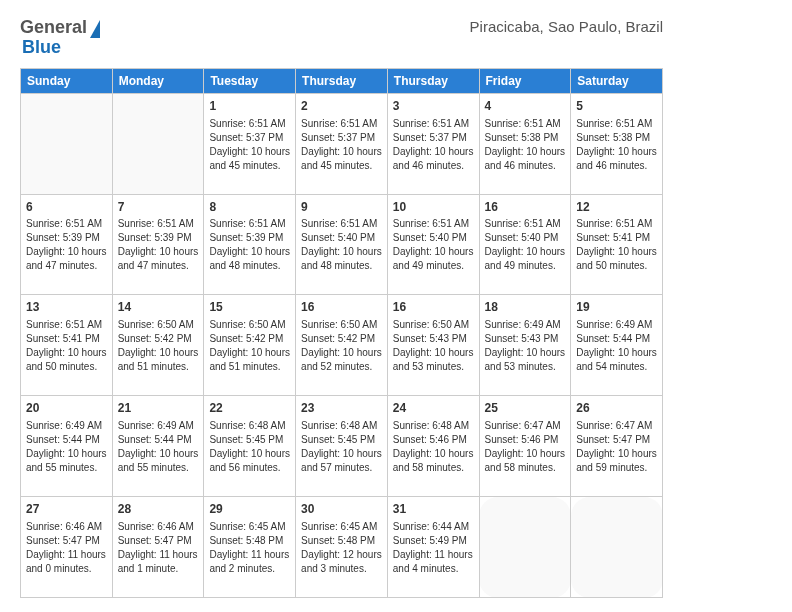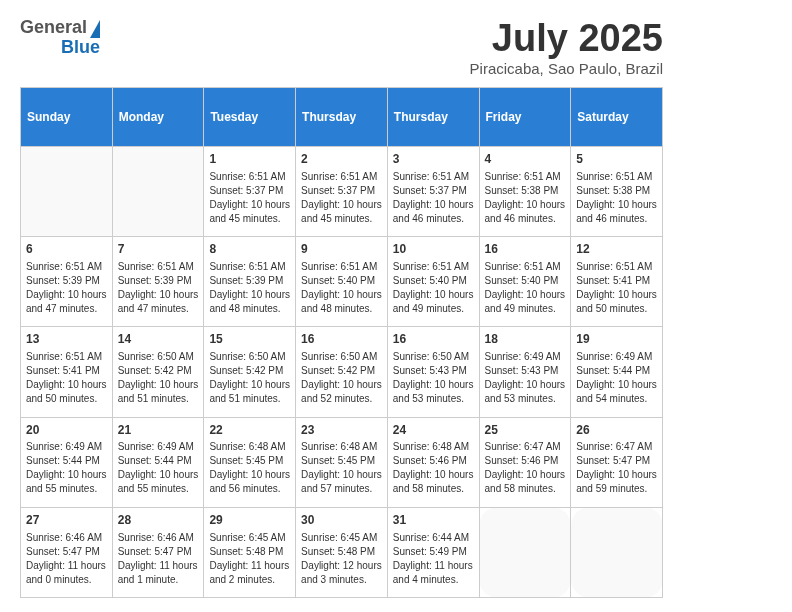--- a/index.html
+++ b/index.html
@@ -22,21 +22,21 @@
       justify-content: space-between;
       align-items: flex-start;
       margin-bottom: 10px;
     }
     .logo {
       display: flex;
       align-items: center;
       gap: 0px;
     }
     .logo-general { color: #555; }
-    .logo-blue { color: #1a6eb5; text-align: right; }
+    .logo-blue { color: #1a6eb5; }
     .logo-triangle {
       width: 0;
       height: 0;
       border-left: 10px solid transparent;
       border-bottom: 18px solid #1a6eb5;
       margin-left: 3px;
       margin-top: 2px;
     }
     .title-block {
       text-align: right;
@@ -54,21 +54,21 @@
     .calendar {
       width: 100%;
       border-collapse: collapse;
       flex: 1;
       font-size: 10.5px;
     }
     .calendar th {
       background-color: #2a7fd4;
       color: #fff;
       text-align: left;
-      padding: 22px 6px;
+      padding: 5px 6px;
       font-size: 12px;
       font-weight: 600;
       border: 1px solid #ccc;
     }
     .calendar td {
       border: 1px solid #ccc;
       vertical-align: top;
       padding: 4px 5px;
       width: calc(100% / 7);
       height: 78px;
@@ -93,21 +93,20 @@
     <div class="logo">
       <div style="display:flex;flex-direction:column;line-height:1.1;">
         <div style="display:flex;align-items:center;">
           <span class="logo-general" style="font-size:18px;font-weight:bold;color:#555;">General</span>
           <div class="logo-triangle"></div>
         </div>
         <span class="logo-blue" style="font-size:18px;font-weight:bold;color:#1a6eb5;margin-left:2px;">Blue</span>
       </div>
     </div>
     <div class="title-block">
-      <div class="title-month">July 2025</div>
       <div class="title-location">Piracicaba, Sao Paulo, Brazil</div>
     </div>
   </div>
 
   <table class="calendar">
     <thead>
       <tr>
         <th>Sunday</th>
         <th>Monday</th>
         <th>Tuesday</th>

